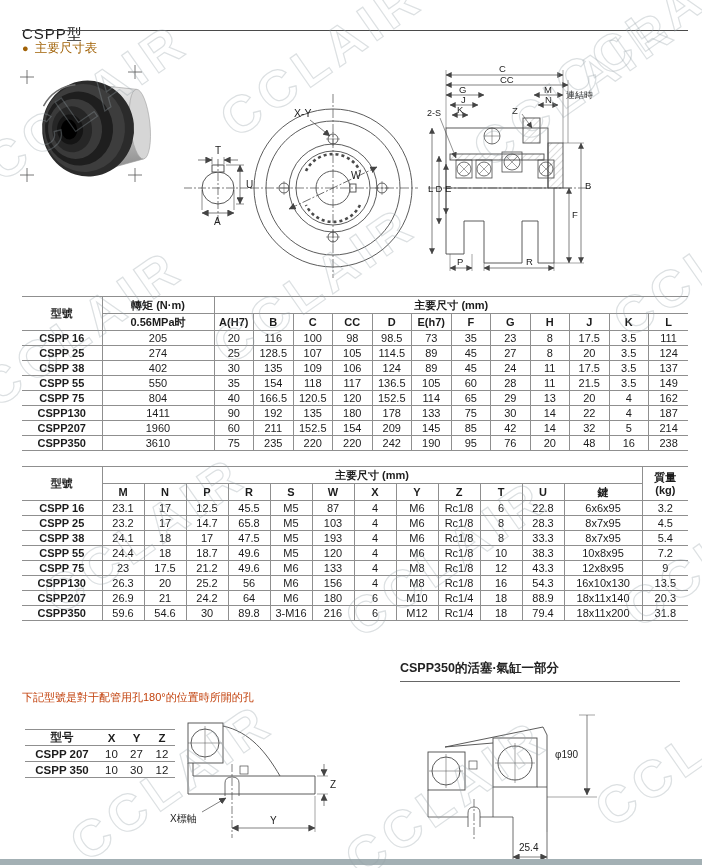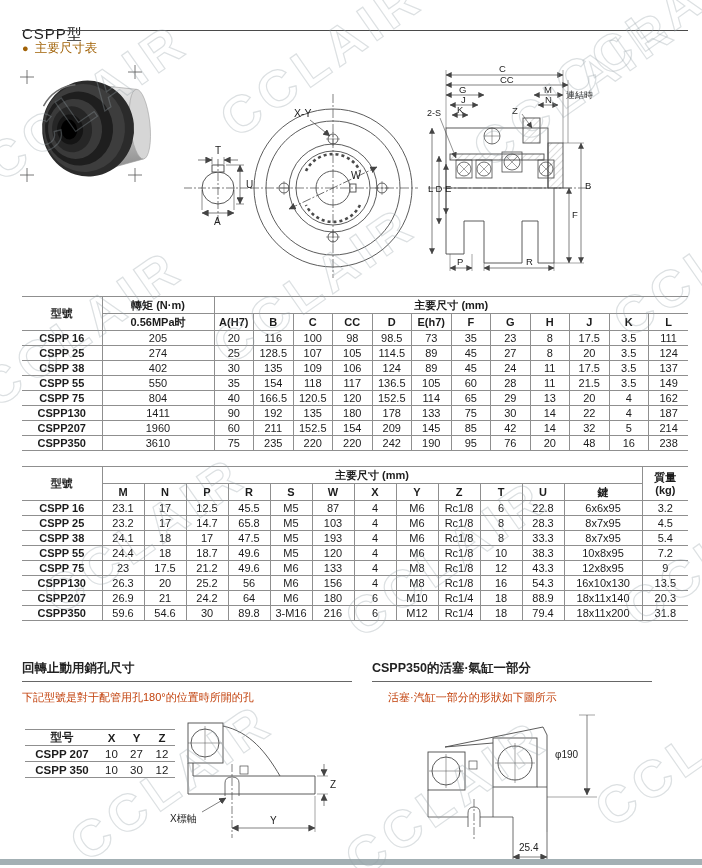--- a/index.html
+++ b/index.html
@@ -544,21 +544,20 @@
           <td>M12</td>
           <td>Rc1/4</td>
           <td>18</td>
           <td>79.4</td>
           <td>18x11x200</td>
           <td>31.8</td>
         </tr>
       </tbody>
   </table>
 
-  <div class="sec-head" style="left:22px;top:660px;width:330px">回轉止動用銷孔尺寸</div>
   <div class="sec-sub" style="left:22px;top:690px">下記型號是對于配管用孔180°的位置時所開的孔</div>
 
   <table class="mini">
     <colgroup>
         <col style="width:74px">
         <col style="width:25px">
         <col style="width:25px">
         <col style="width:26px">
       </colgroup>
     <thead>
@@ -605,22 +604,21 @@
       <path d="M166,100 V88" marker-end="url(#m5)" stroke-width="0.7"></path>
       <path d="M157,90 V126" stroke-width="0.5"></path>
       <path d="M74,122 H157" marker-start="url(#m5)" marker-end="url(#m5)" stroke-width="0.7"></path>
       <path d="M44,106 L68,92" marker-end="url(#m5)" stroke-width="0.7"></path>
     </g>
     <text x="12" y="116" font-size="10">X標軸</text>
     <text x="112" y="118" font-size="10">Y</text>
     <text x="172" y="82" font-size="10">Z</text>
   </svg>
 
-  <div class="sec-head" style="left:372px;top:660px;width:280px">CSPP350的活塞·氣缸一部分</div>
-  <div class="sec-sub" style="left:388px;top:690px">活塞·汽缸一部分的形狀如下圖所示</div>
+  <div class="sec-head" style="left:400px;top:660px;width:280px">CSPP350的活塞·氣缸一部分</div>
 
   <svg class="drw" style="left:383px;top:703px" width="319" height="162" viewBox="0 0 319 162">
     <defs>
         <marker id="m6" viewBox="0 0 10 10" refX="9.5" refY="5" markerUnits="userSpaceOnUse" markerWidth="7" markerHeight="7" orient="auto-start-reverse">
           <path d="M0,0L10,5L0,10z" fill="#444"></path>
         </marker>
       </defs>
     <g stroke="#4a4a4a" stroke-width="0.9" fill="none">
       <rect x="45" y="49" width="37" height="38"></rect>
       <circle cx="63" cy="68" r="14"></circle>

